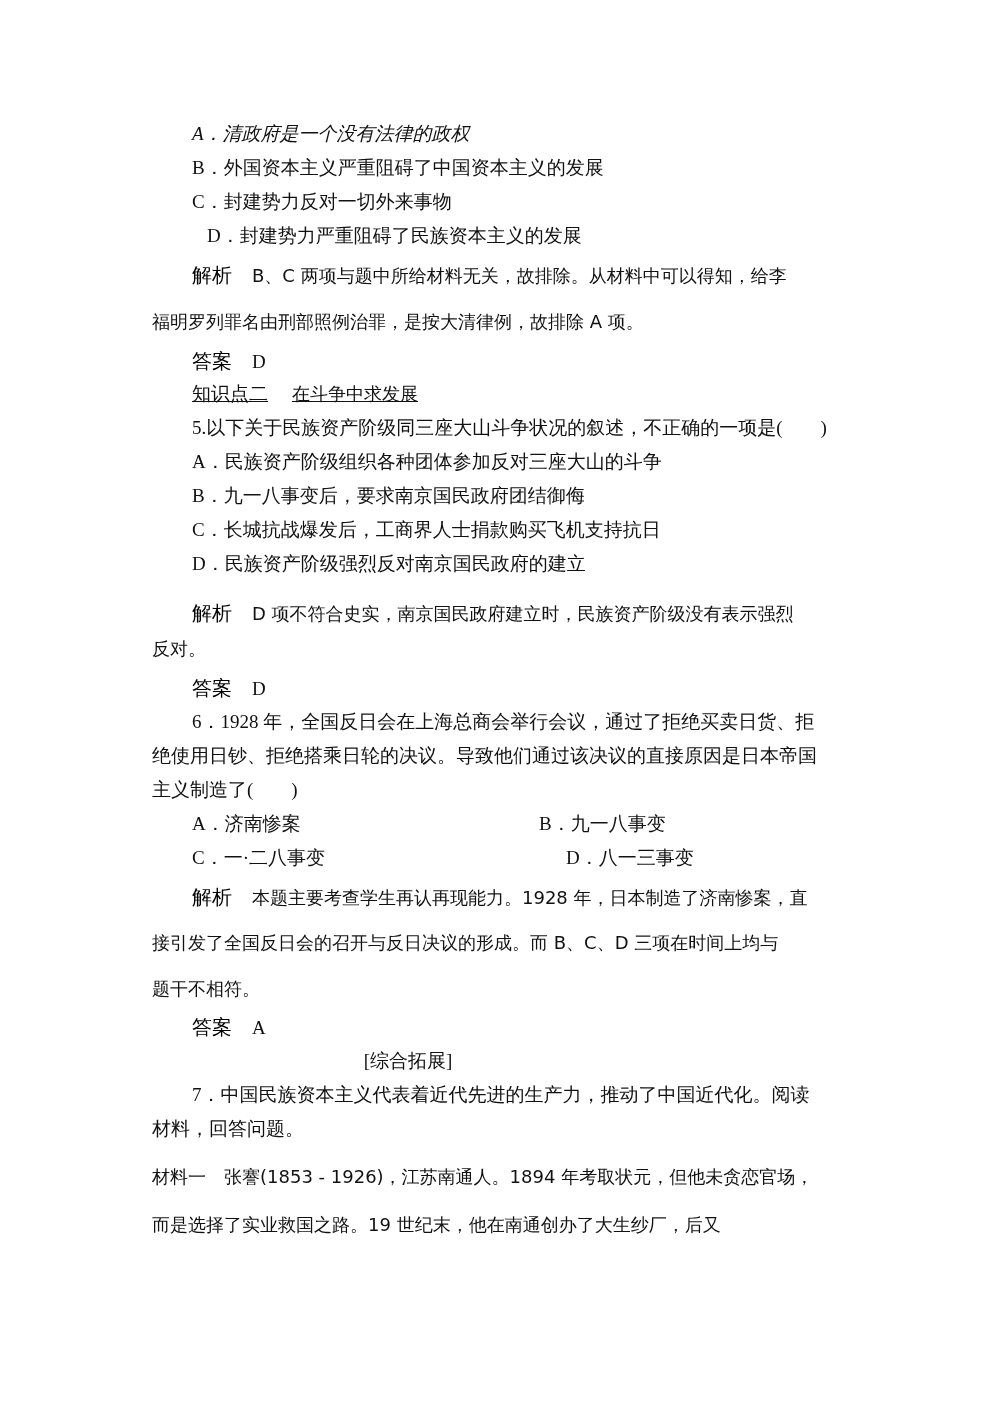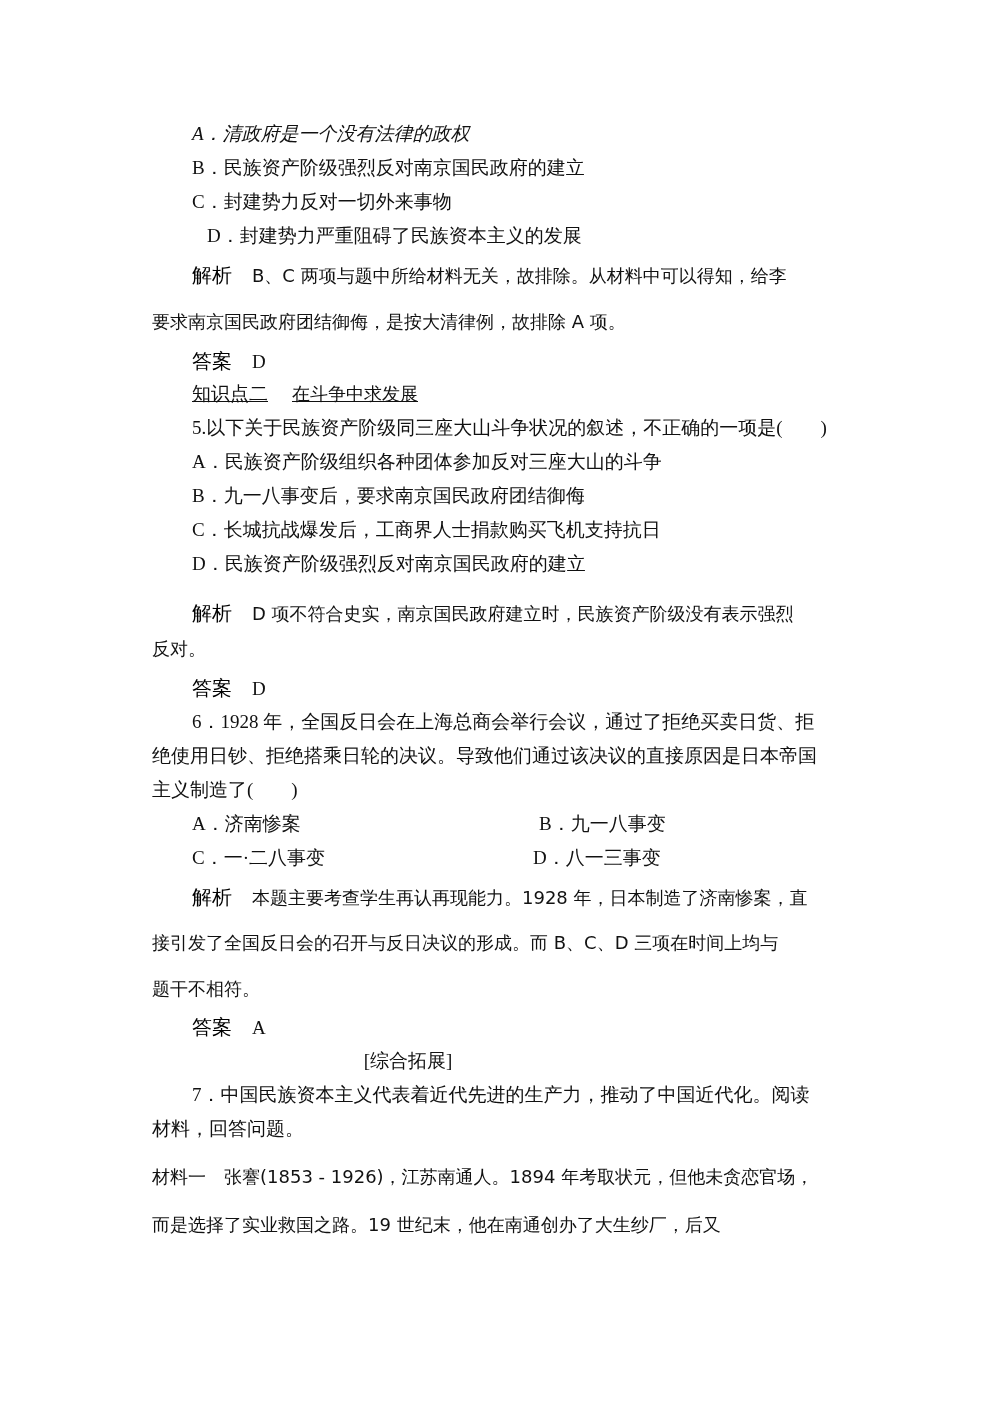--- a/index.html
+++ b/index.html
@@ -34,28 +34,28 @@
     .center {
       left: 0;
       width: 816px;
       text-align: center;
     }
   </style>
 </head>
 <body>
 
 <div class="line" style="left:192px; top:122px;font-style:italic;">A．清政府是一个没有法律的政权</div>
-<div class="line" style="left:192px; top:156px;">B．民族资产阶级强烈反对南京国民政府的建立</div>
+<div class="line" style="left:192px; top:156px;">B．外国资本主义严重阻碍了中国资本主义的发展</div>
 <div class="line" style="left:192px; top:190px;">C．封建势力反对一切外来事物</div>
 <div class="line" style="left:207px; top:224px;">D．封建势力严重阻碍了民族资本主义的发展</div>
 
 <div class="line sans" style="left:192px; top:263px;">
   <span class="red">解析</span><span>B、C 两项与题中所给材料无关，故排除。从材料中可以得知，给李</span>
 </div>
-<div class="line sans" style="left:152px; top:310px;">要求南京国民政府团结御侮，是按大清律例，故排除 A 项。</div>
+<div class="line sans" style="left:152px; top:310px;">福明罗列罪名由刑部照例治罪，是按大清律例，故排除 A 项。</div>
 
 <div class="line" style="left:192px; top:349px;">
   <span class="red">答案</span><span>D</span>
 </div>
 
 <div class="line" style="left:192px; top:382px;text-decoration:underline;">
   <span style="margin-right:24px;">知识点二</span><span class="sans">在斗争中求发展</span>
 </div>
 
 <div class="line" style="left:192px; top:416px;">5.以下关于民族资产阶级同三座大山斗争状况的叙述，不正确的一项是(　　)</div>
@@ -72,21 +72,21 @@
 <div class="line" style="left:192px; top:676px;">
   <span class="red">答案</span><span>D</span>
 </div>
 
 <div class="line" style="left:192px; top:710px;">6．1928 年，全国反日会在上海总商会举行会议，通过了拒绝买卖日货、拒</div>
 <div class="line" style="left:152px; top:744px;">绝使用日钞、拒绝搭乘日轮的决议。导致他们通过该决议的直接原因是日本帝国</div>
 <div class="line" style="left:152px; top:778px;">主义制造了(　　)</div>
 <div class="line" style="left:192px; top:812px;">A．济南惨案</div>
 <div class="line" style="left:539px; top:812px;">B．九一八事变</div>
 <div class="line" style="left:192px; top:846px;">C．一·二八事变</div>
-<div class="line" style="left:533px; top:846px;">D．八一三事变</div>
+<div class="line" style="left:566px; top:846px;">D．八一三事变</div>
 
 <div class="line sans" style="left:192px; top:885px;">
   <span class="red">解析</span><span>本题主要考查学生再认再现能力。1928 年，日本制造了济南惨案，直</span>
 </div>
 <div class="line sans" style="left:152px; top:931px;">接引发了全国反日会的召开与反日决议的形成。而 B、C、D 三项在时间上均与</div>
 <div class="line sans" style="left:152px; top:977px;">题干不相符。</div>
 
 <div class="line" style="left:192px; top:1015px;">
   <span class="red">答案</span><span>A</span>
 </div>

